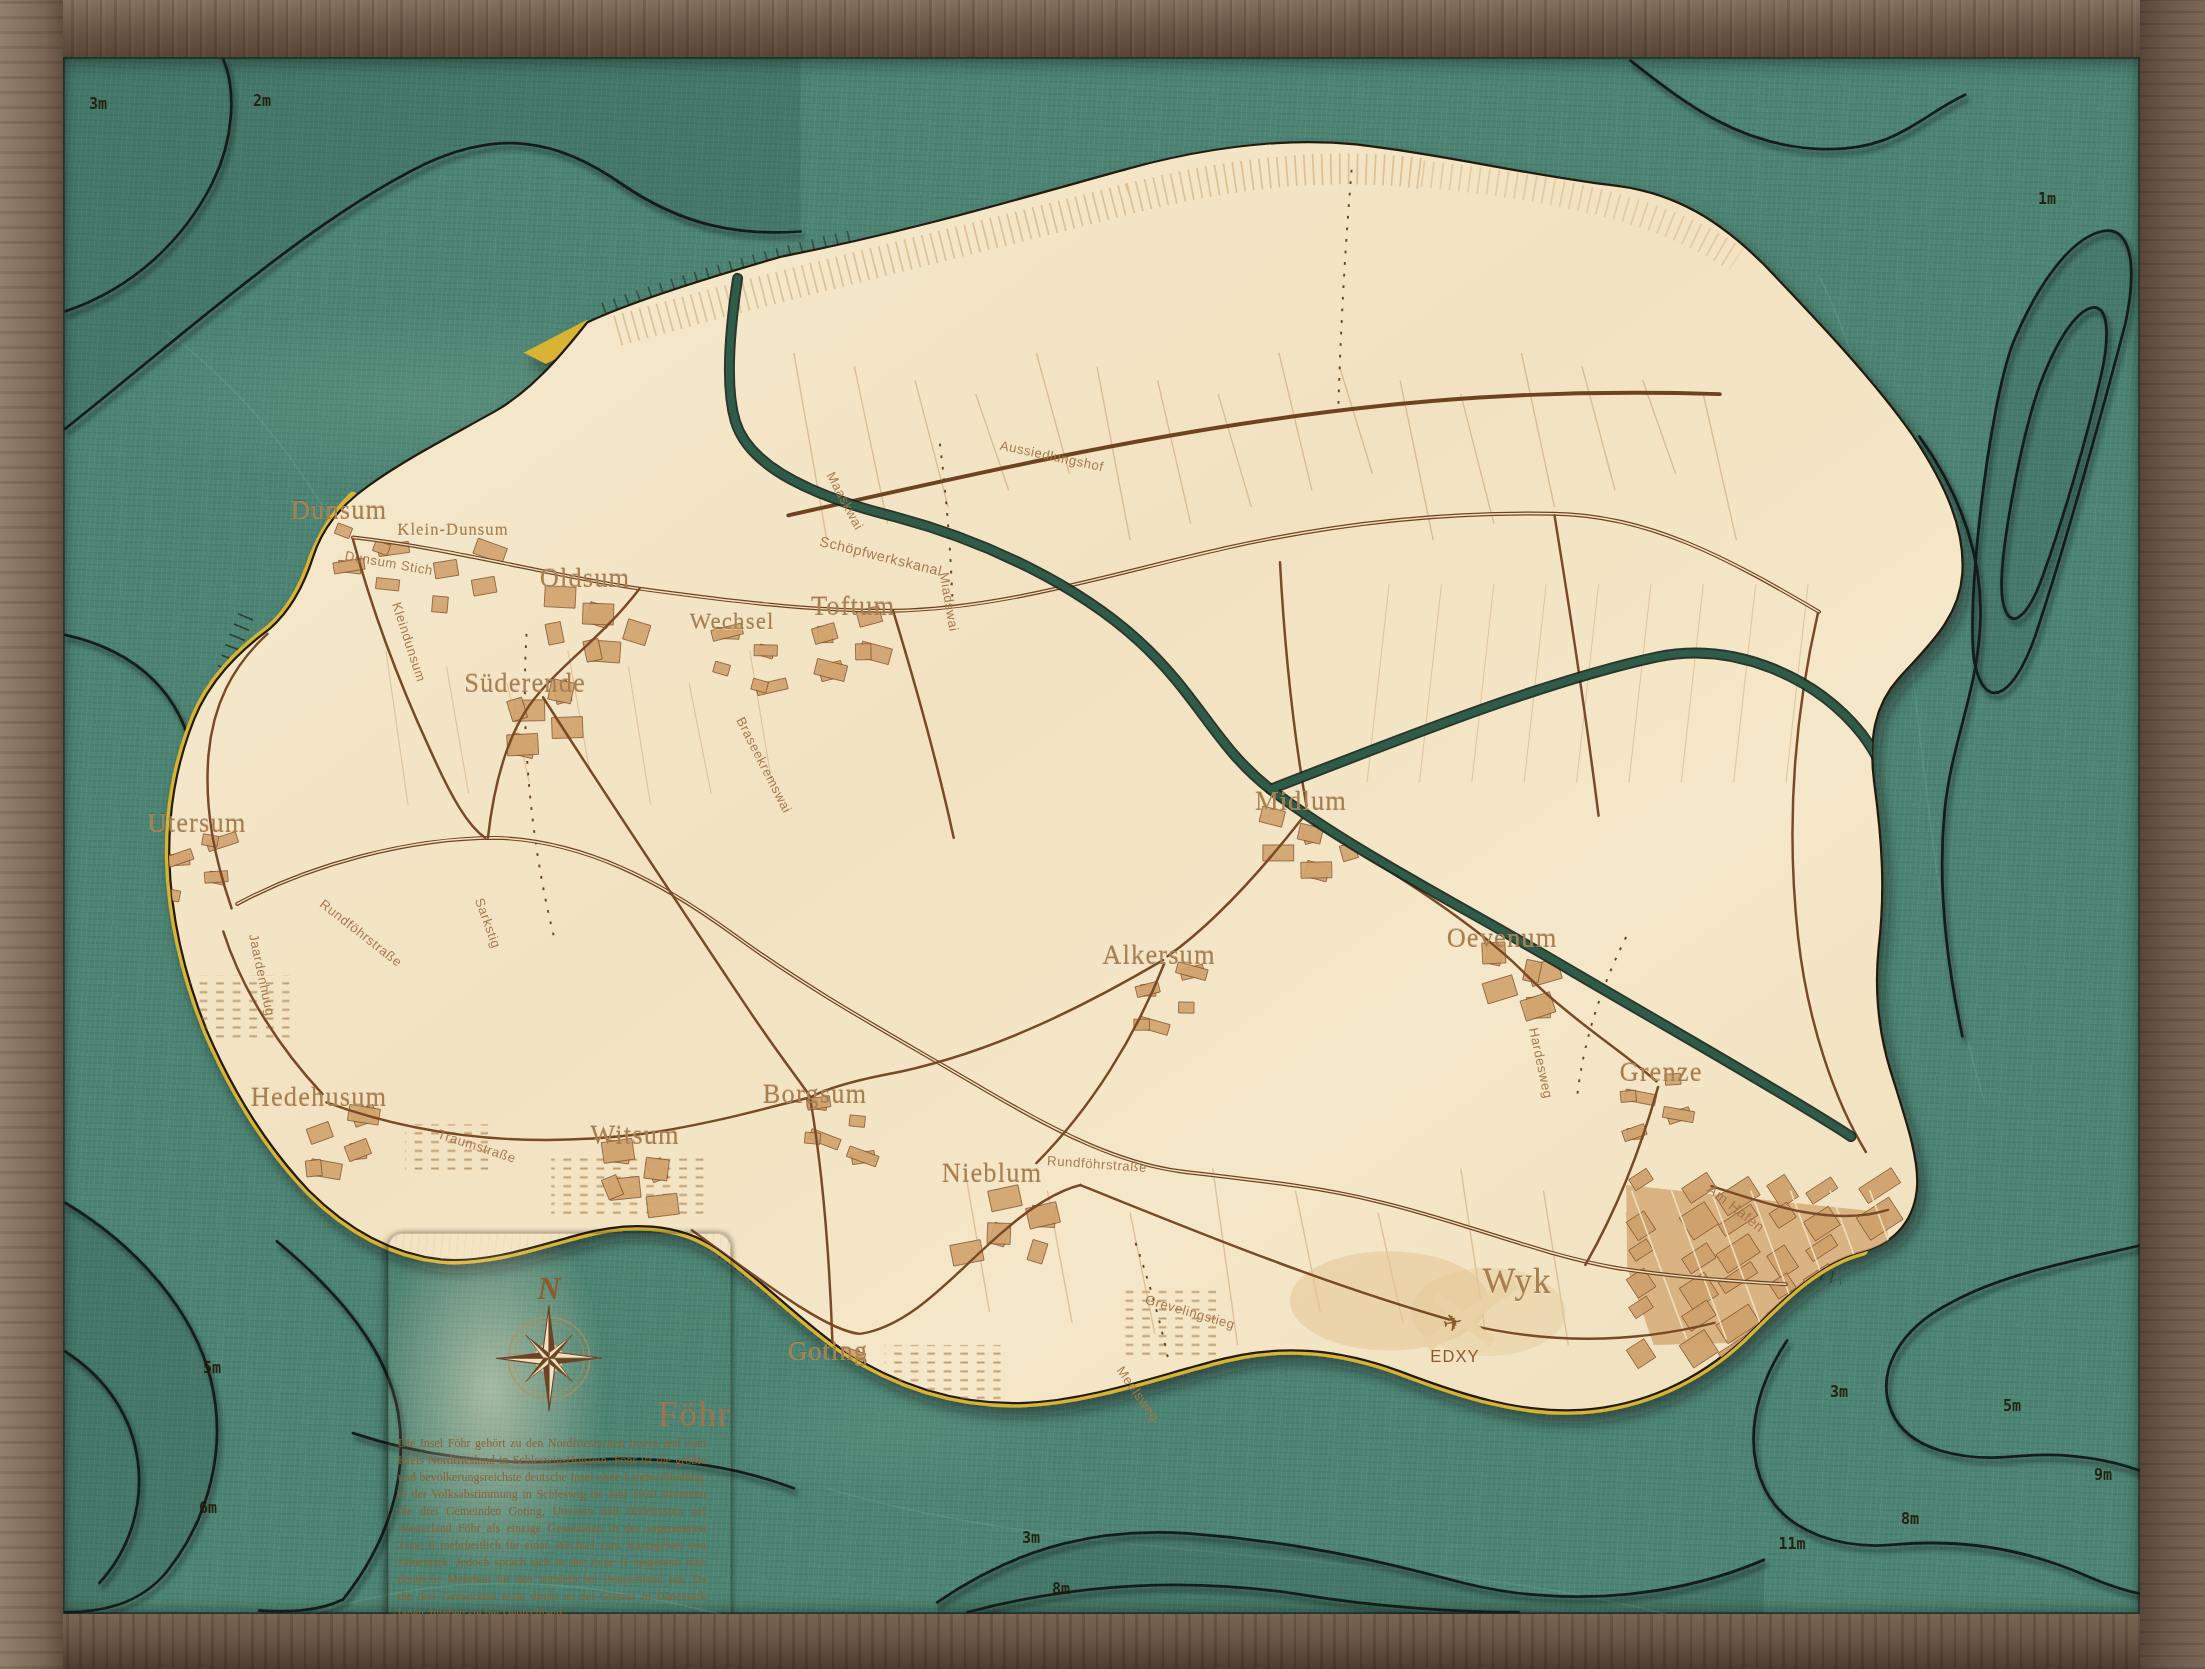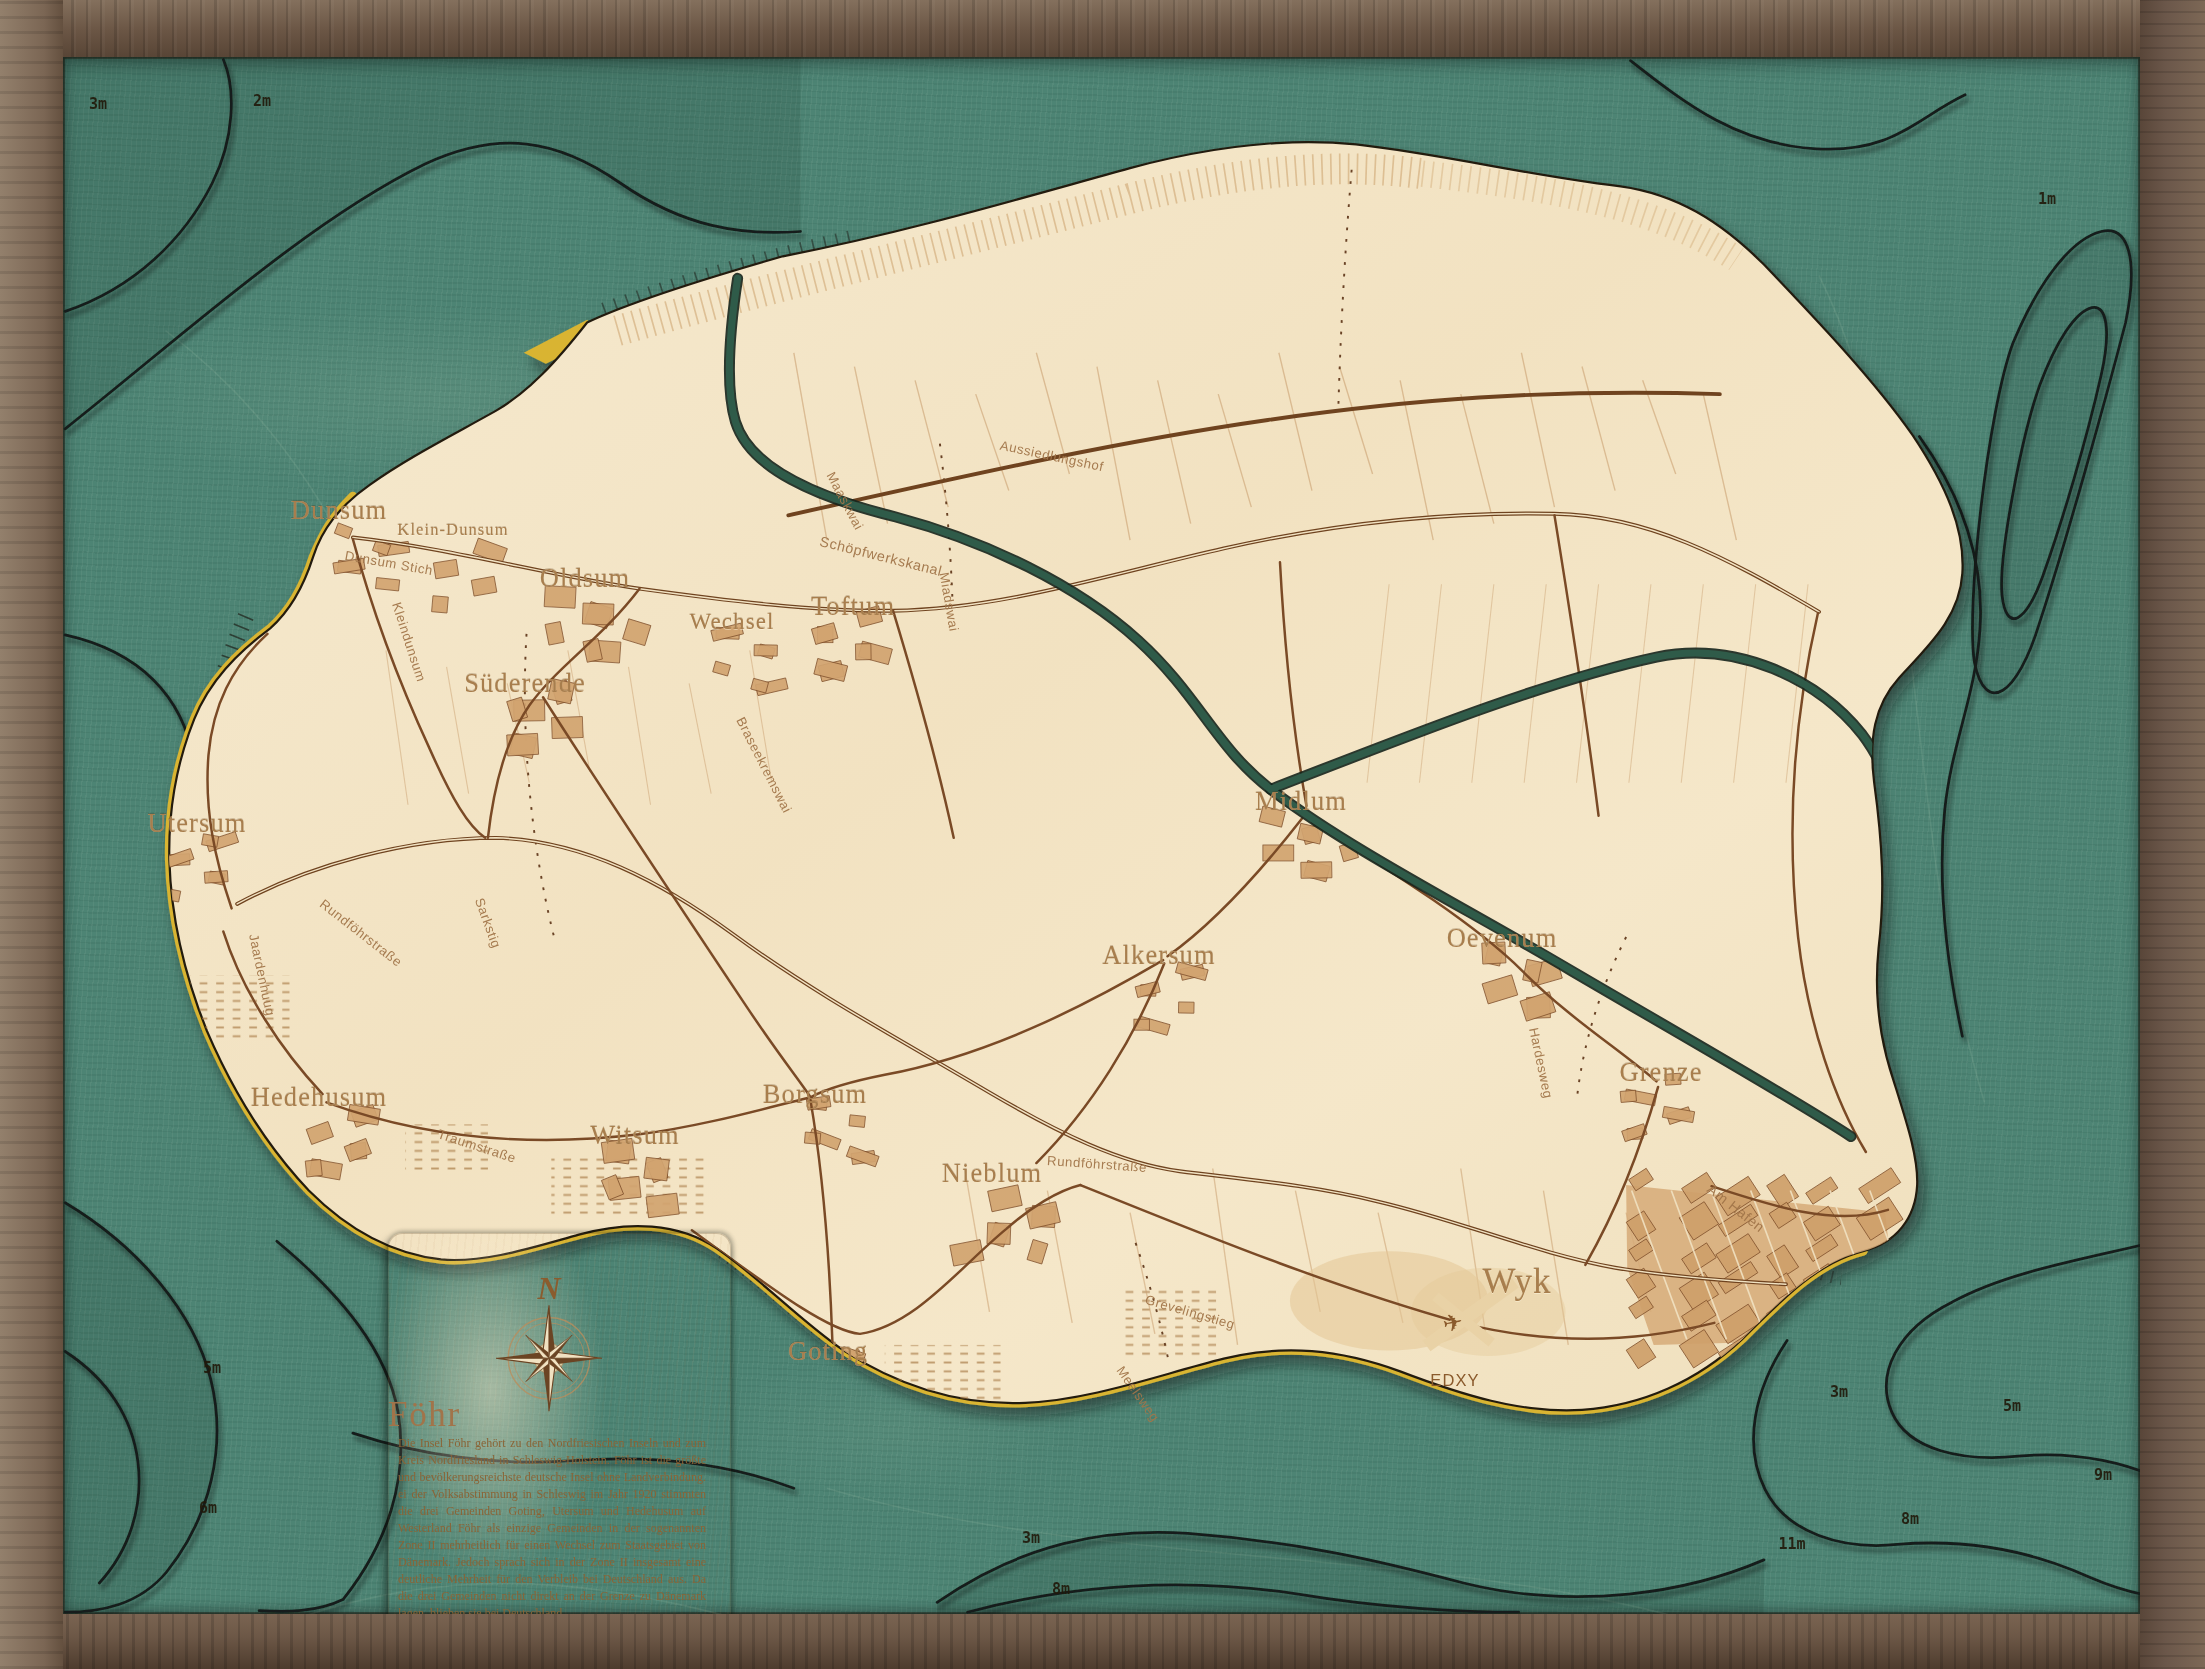--- a/index.html
+++ b/index.html
@@ -35,21 +35,21 @@
   .road-label{position:absolute;font-family:"Liberation Sans",sans-serif;color:#a2764a;white-space:nowrap;letter-spacing:0.6px;opacity:.95;}
   .depth-label{position:absolute;font-family:"DejaVu Sans Mono",monospace;font-size:15px;font-weight:bold;color:#211809;letter-spacing:0;opacity:.9;}
   .airport-code{position:absolute;font-family:"Liberation Sans",sans-serif;font-size:16.5px;color:#8a5a2c;letter-spacing:1.1px;transform:translate(-50%,-50%);}
   .airport-plane{position:absolute;font-size:24px;color:#8a5a2c;transform:translate(-50%,-50%) rotate(-12deg);font-family:"DejaVu Sans",sans-serif;}
   
   #legend{position:absolute;left:388px;top:1233px;width:343px;height:393px;z-index:20;
     background:linear-gradient(160deg,#f7ecd4,#efdfbe 55%,#f4e7c9);
     background-image:radial-gradient(ellipse 165px 276px at 30% 40%, rgba(255,240,210,.5), transparent 70%),repeating-linear-gradient(96deg, rgba(160,110,60,.05) 0 1.7px, transparent 1.7px 7.7px);
     border-radius:14.3px;
     box-shadow:-2.8px 5.5px 8.8px rgba(12,18,12,.55), 1.7px -1.7px 4.4px rgba(12,18,12,.25), inset 0 0 0 1.1px rgba(70,45,20,.22);}
-  #legend-title{position:absolute;top:162px;left:0;width:100%;text-align:left;
+  #legend-title{position:absolute;top:162px;left:0;width:100%;text-align:right;
     font-family:"Liberation Serif",serif;font-size:35px;color:#a1744a;letter-spacing:1.7px;}
   #legend-body{position:absolute;top:202px;left:10px;right:25px;margin:0;
     font-family:"Liberation Serif",serif;font-size:12px;line-height:17px;text-align:justify;color:#8a6436;}
   #compass-svg{position:absolute;left:88px;top:37px;width:146px;height:149px;}
   #compass-n{font-family:"Liberation Serif",serif;font-style:italic;font-weight:bold;font-size:58px;fill:#8a5c2e;}
 </style>
 </head>
 <body>
 
 <div id="board">
@@ -452,21 +452,21 @@
       <div class="road-label" style="left: 764px; top: 765px; font-size: 13.2px; transform: translate(-50%, -50%) rotate(63deg);">Braseekremswai</div>
       <div class="road-label" style="left: 1097px; top: 1164px; font-size: 13.2px; transform: translate(-50%, -50%) rotate(4deg);">Rundföhrstraße</div>
       <div class="road-label" style="left: 1190px; top: 1312px; font-size: 13.2px; transform: translate(-50%, -50%) rotate(16deg);">Grevelingstieg</div>
       <div class="road-label" style="left: 1138px; top: 1394px; font-size: 13.2px; transform: translate(-50%, -50%) rotate(55deg);">Meelsweg</div>
       <div class="road-label" style="left: 1541px; top: 1063px; font-size: 13.2px; transform: translate(-50%, -50%) rotate(78deg);">Hardesweg</div>
       <div class="road-label" style="left: 1736px; top: 1208px; font-size: 14.3px; transform: translate(-50%, -50%) rotate(38deg);">Am Hafen</div>
     </div>
 
   <div class="layer">
     <div class="airport-plane" style="left:1453px;top:1323px;">✈</div>
-    <div class="airport-code" style="left:1455px;top:1356px;margin-top:24px;">EDXY</div>
+    <div class="airport-code" style="left:1455px;top:1356px;">EDXY</div>
   </div>
 
   <div id="legend">
     <svg id="compass-svg" viewBox="0 0 264 270">
       <g transform="translate(132,160)">
         <circle r="74" fill="none" stroke="#b98d5c" stroke-width="2.5" opacity="0.8"></circle>
         <circle r="64" fill="none" stroke="#b98d5c" stroke-width="1.8" opacity="0.7"></circle>
         <circle r="69" fill="none" stroke="#b98d5c" stroke-width="1" opacity="0.5" stroke-dasharray="2 5"></circle>
         <circle r="27" fill="#ecd7ab" opacity="0.8" stroke="#b98d5c" stroke-width="1.5"></circle>
         <g>

